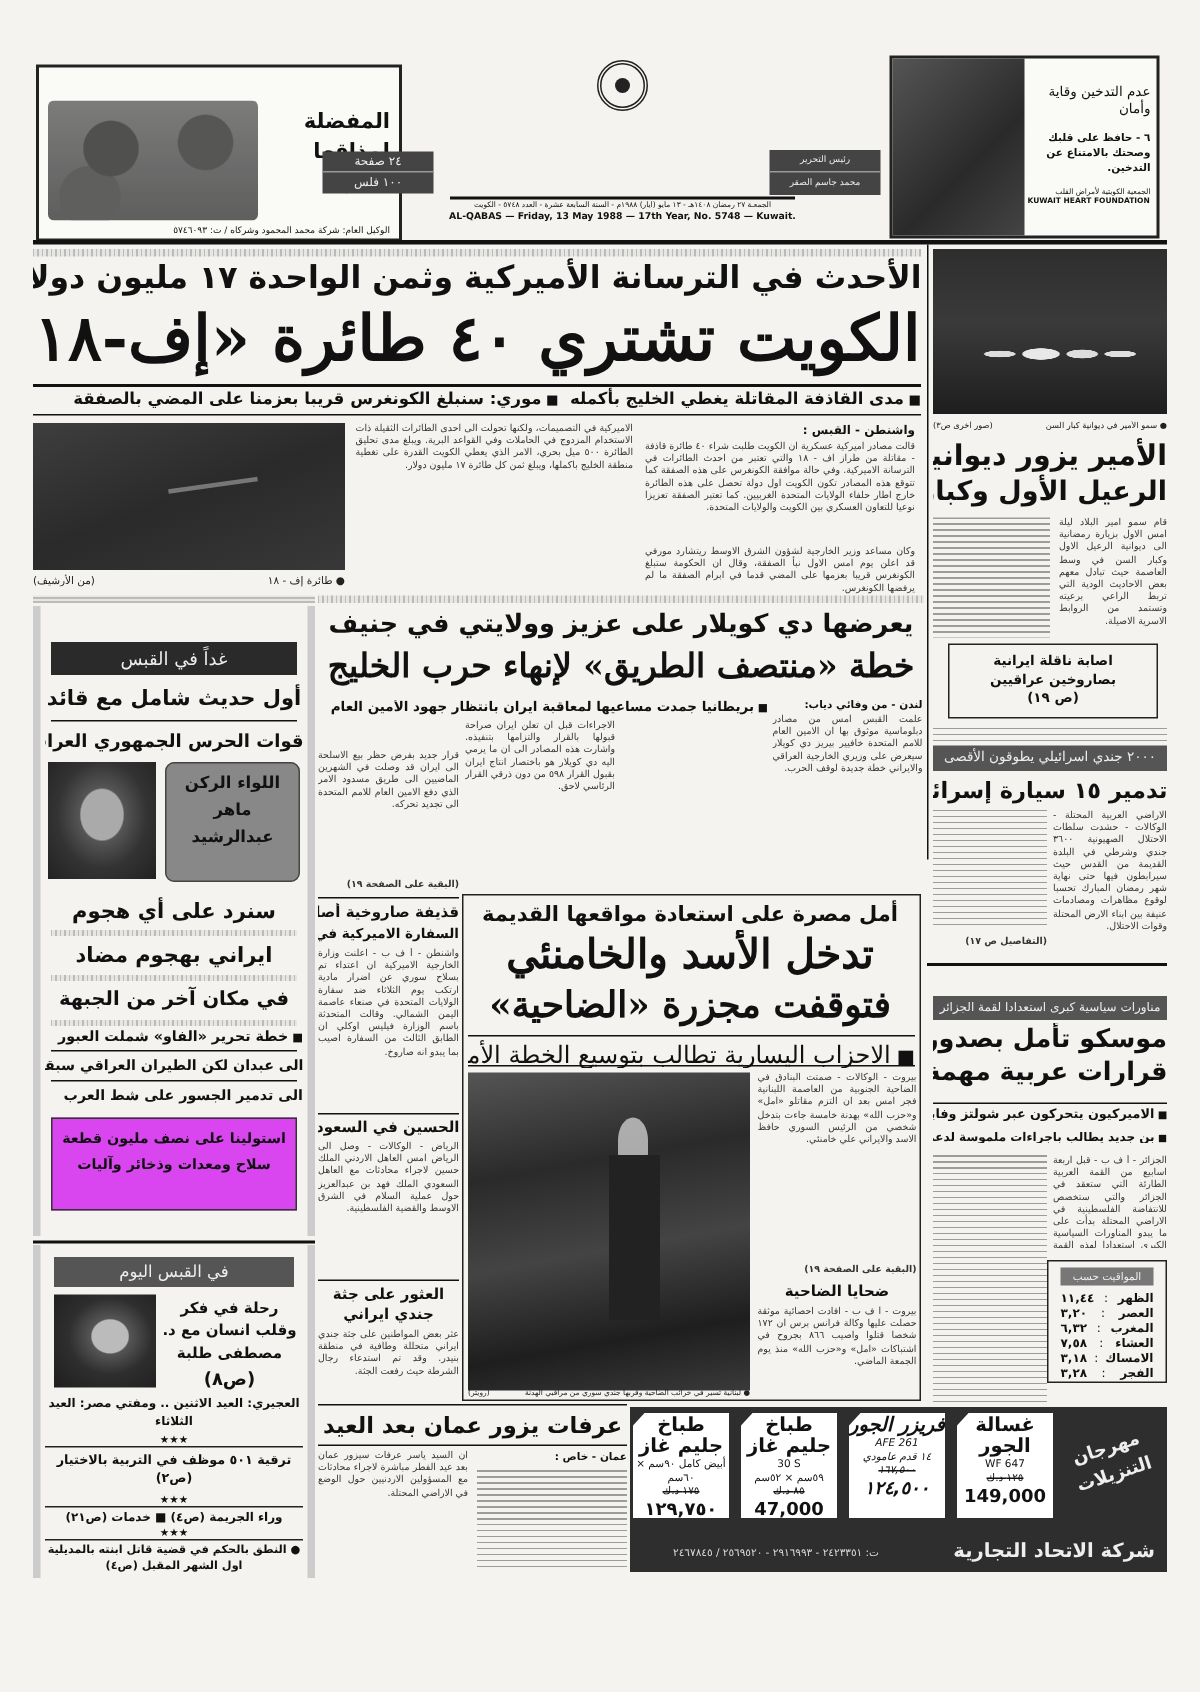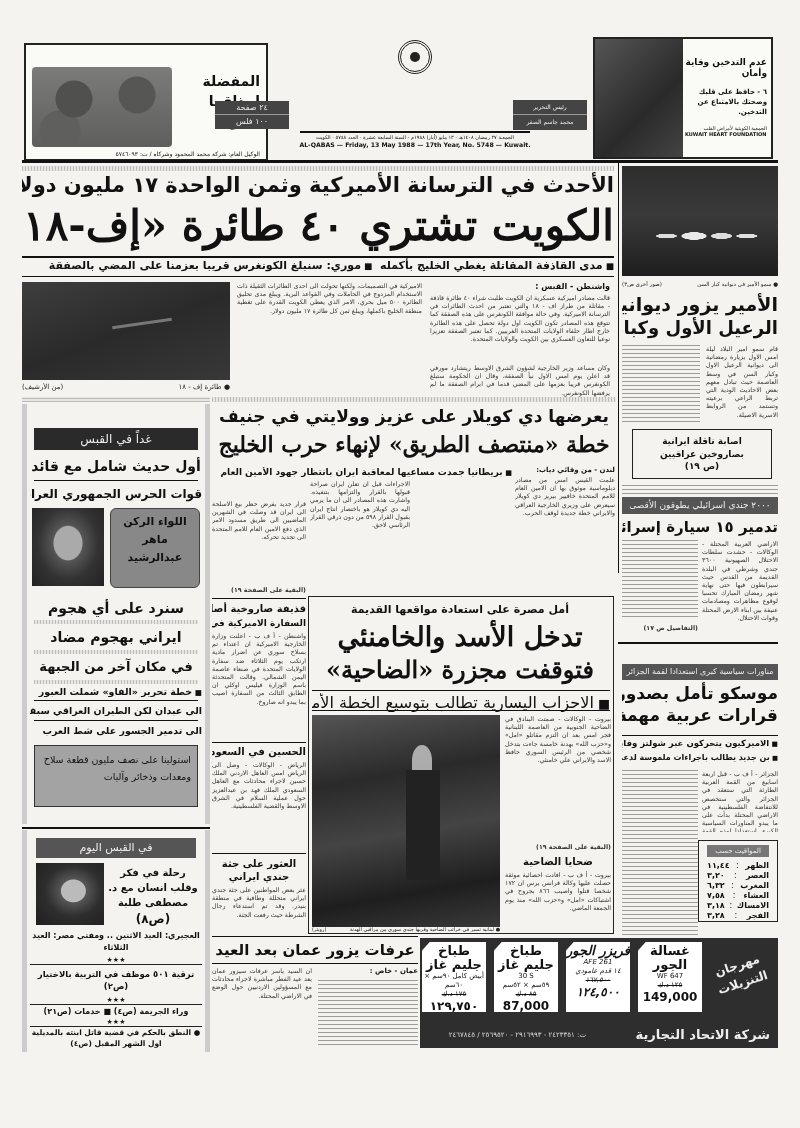--- a/index.html
+++ b/index.html
@@ -50,21 +50,21 @@
 </div>
 
 <div class="abs dark" style="left:513px;top:100px;width:74px;height:30px;font-size:6px;text-align:center;line-height:14px;background:#444">
   <div>رئيس التحرير</div>
   <div style="border-top:1px solid #999">محمد جاسم الصقر</div>
 </div>
 
 <div class="abs ad-box" style="left:593px;top:37px;width:180px;height:122px">
   <div class="abs photo" style="left:0;top:0;width:88px;height:118px;background:linear-gradient(135deg,#555,#2a2a2a 60%,#444)"></div>
   <div class="abs" style="right:4px;top:18px;width:82px;text-align:right">
-    <div style="font-size:9px;font-weight:bold;line-height:11px">عدم التدخين وقاية وأمان</div>
+    <div style="font-size:9px;font-weight:normal;line-height:11px">عدم التدخين وقاية وأمان</div>
     <div style="font-size:7px;font-weight:bold;line-height:10px;margin-top:8px">٦ - حافظ على قلبك وصحتك بالامتناع عن التدخين.</div>
     <div style="font-size:5px;margin-top:8px">الجمعية الكويتية لأمراض القلب</div>
     <div style="font-size:5px;font-weight:bold;direction:ltr;text-align:left">KUWAIT HEART FOUNDATION</div>
   </div>
 </div>
 
 <div class="abs rule" style="left:300px;top:131px;width:230px;height:2px"></div>
 <div class="abs center" style="left:300px;top:134px;width:230px;font-size:5px;white-space:nowrap;overflow:hidden">الجمعـة ٢٧ رمضان ١٤٠٨هـ - ١٣ مايو (أيار) ١٩٨٨م - السنة السابعة عشرة - العدد ٥٧٤٨ - الكويت</div>
 <div class="abs center" style="left:290px;top:141px;width:250px;font-size:6.2px;font-weight:bold;direction:ltr;white-space:nowrap">AL-QABAS — Friday, 13 May 1988 — 17th Year, No. 5748 — Kuwait.</div>
 <div class="abs rule" style="left:22px;top:160px;width:756px;height:3px"></div>
@@ -180,21 +180,21 @@
 <div class="abs txt" style="left:212px;top:632px;width:94px;height:106px">واشنطن - أ ف ب - اعلنت وزارة الخارجية الاميركية ان اعتداء تم بسلاح سوري عن اضرار مادية ارتكب يوم الثلاثاء ضد سفارة الولايات المتحدة في صنعاء عاصمة اليمن الشمالي. وقالت المتحدثة باسم الوزارة فيليس اوكلي ان الطابق الثالث من السفارة اصيب بما يبدو انه صاروخ.</div>
 <div class="abs rule" style="left:212px;top:742px;width:94px;height:1px"></div>
 <div class="abs headline" style="left:212px;top:745px;width:94px;font-size:10px;line-height:14px">الحسين في السعودية</div>
 <div class="abs txt" style="left:212px;top:761px;width:94px;height:90px">الرياض - الوكالات - وصل الى الرياض امس العاهل الاردني الملك حسين لاجراء محادثات مع العاهل السعودي الملك فهد بن عبدالعزيز حول عملية السلام في الشرق الاوسط والقضية الفلسطينية.</div>
 <div class="abs rule" style="left:212px;top:853px;width:94px;height:1px"></div>
 <div class="abs headline" style="left:212px;top:857px;width:94px;font-size:10px;line-height:13px">العثور على جثة</div>
 <div class="abs headline" style="left:212px;top:870px;width:94px;font-size:10px;line-height:13px">جندي ايراني</div>
 <div class="abs txt" style="left:212px;top:886px;width:94px;height:44px">عثر بعض المواطنين على جثة جندي ايراني متحللة وطافية في منطقة بنيدر. وقد تم استدعاء رجال الشرطة حيث رفعت الجثة.</div>
 
 <div class="abs" style="left:308px;top:596px;width:306px;height:338px;border:1.5px solid #222"></div>
-<div class="abs headline" style="left:310px;top:600px;width:300px;font-size:11px;line-height:20px">أمل مصرة على استعادة مواقعها القديمة</div>
+<div class="abs headline" style="left:310px;top:600px;width:300px;font-size:14px;line-height:20px">أمل مصرة على استعادة مواقعها القديمة</div>
 <div class="abs headline" style="left:310px;top:620px;width:300px;font-size:27px;line-height:34px;font-family:'DejaVu Serif',serif">تدخل الأسد والخامنئي</div>
 <div class="abs headline" style="left:310px;top:654px;width:300px;font-size:24px;line-height:32px;font-family:'DejaVu Serif',serif">فتوقفت مجزرة «الضاحية»</div>
 <div class="abs rule" style="left:312px;top:690px;width:298px;height:1px"></div>
 <div class="abs bullet" style="left:312px;top:693px;width:298px;font-size:16px;font-weight:normal;white-space:nowrap;overflow:hidden">الاحزاب اليسارية تطالب بتوسيع الخطة الأمنية</div>
 <div class="abs rule" style="left:312px;top:710px;width:298px;height:1px"></div>
 <div class="abs photo" style="left:312px;top:715px;width:188px;height:212px;background:linear-gradient(170deg,#555 0,#2a2a2a 30%,#444 55%,#1e1e1e 80%,#3a3a3a 100%)">
   <div style="position:absolute;left:100px;top:30px;width:20px;height:30px;border-radius:50% 50% 20% 20%;background:#ccc;opacity:.8"></div>
   <div style="position:absolute;left:94px;top:55px;width:34px;height:110px;background:#222"></div>
 </div>
 <div class="abs cap" style="left:340px;top:926px;width:160px;font-size:5px;text-align:right">● لبنانية تسير في خرائب الضاحية وقربها جندي سوري من مراقبي الهدنة</div>
@@ -218,21 +218,21 @@
 <div class="abs hatch" style="left:34px;top:620px;width:164px;height:4px"></div>
 <div class="abs headline" style="left:30px;top:626px;width:172px;font-size:14px;line-height:22px">ايراني بهجوم مضاد</div>
 <div class="abs hatch" style="left:34px;top:650px;width:164px;height:4px"></div>
 <div class="abs headline" style="left:30px;top:656px;width:172px;font-size:13px;line-height:22px">في مكان آخر من الجبهة</div>
 <div class="abs hatch" style="left:34px;top:680px;width:164px;height:4px"></div>
 <div class="abs bullet" style="left:30px;top:686px;width:172px;font-size:9.5px;font-weight:bold;white-space:nowrap;overflow:hidden">خطة تحرير «الفاو» شملت العبور</div>
 <div class="abs rule" style="left:34px;top:700px;width:164px;height:1px"></div>
 <div class="abs" style="left:30px;top:705px;width:172px;font-size:9.5px;font-weight:bold;white-space:nowrap;overflow:hidden">الى عبدان لكن الطيران العراقي سبقنا</div>
 <div class="abs rule" style="left:34px;top:720px;width:164px;height:1px"></div>
 <div class="abs" style="left:30px;top:725px;width:172px;font-size:9.5px;font-weight:bold;white-space:nowrap;overflow:hidden">الى تدمير الجسور على شط العرب</div>
-<div class="abs" style="left:34px;top:745px;width:164px;height:62px;background:#a3a3a3;border:1px solid #333;padding:5px 6px;font-size:9.5px;font-weight:normal;line-height:17px;text-align:right">
+<div class="abs" style="left:34px;top:745px;width:164px;height:62px;background:#d946ef;border:1px solid #333;padding:5px 6px;font-size:9.5px;font-weight:bold;line-height:17px;text-align:center">
   <span>استولينا على نصف مليون قطعة سلاح ومعدات وذخائر وآليات</span>
 </div>
 
 <div class="abs" style="left:22px;top:830px;width:188px;height:222px;border-left:5px solid #ccc;border-right:5px solid #ccc"></div>
 <div class="abs rule" style="left:22px;top:827px;width:188px;height:2px"></div>
 <div class="abs gray-bar" style="left:36px;top:838px;width:160px;height:20px;font-size:11px;line-height:20px;text-align:center;background:#555">في القبس اليوم</div>
 <div class="abs photo" style="left:36px;top:863px;width:68px;height:62px;background:radial-gradient(ellipse at 55% 45%,#bbb 0 12px,#555 13px,#2e2e2e 28px,#1e1e1e)"></div>
 <div class="abs" style="left:108px;top:865px;width:90px;text-align:center">
   <div style="font-size:10px;font-weight:bold;line-height:15px">رحلة في فكر وقلب انسان مع د. مصطفى طلبة</div>
   <div style="font-size:12px;font-weight:bold;line-height:18px">(ص٨)</div>
@@ -268,21 +268,21 @@
         <div class="m" style="direction:ltr">AFE 261</div>
         <div class="m">١٤ قدم عامودي</div>
         <div class="m" style="text-decoration:line-through">١٦٧,٥٠٠</div>
         <div class="p">١٢٤,٥٠٠</div>
       </div>
       <div class="price-card" style="right: 220px;">
         <div class="t">طباخ جليم غاز</div>
         <div class="m" style="direction:ltr">30 S</div>
         <div class="m">٥٩سم × ٥٢سم</div>
         <div class="m" style="text-decoration:line-through">٨٥ د.ك</div>
-        <div class="p">87,000</div>
+        <div class="p">47,000</div>
       </div>
       <div class="price-card" style="right: 292px;">
         <div class="t">طباخ جليم غاز</div>
         <div class="m" style="direction:ltr"></div>
         <div class="m">أبيض كامل ٩٠سم × ٦٠سم</div>
         <div class="m" style="text-decoration:line-through">١٧٥ د.ك</div>
         <div class="p">١٢٩,٧٥٠</div>
       </div>
     </div>
   <div class="abs" style="right:8px;top:18px;width:60px;font-size:12px;font-weight:bold;line-height:18px;text-align:center;color:#eee;transform:rotate(-18deg)">مهرجان التنزيلات</div>

